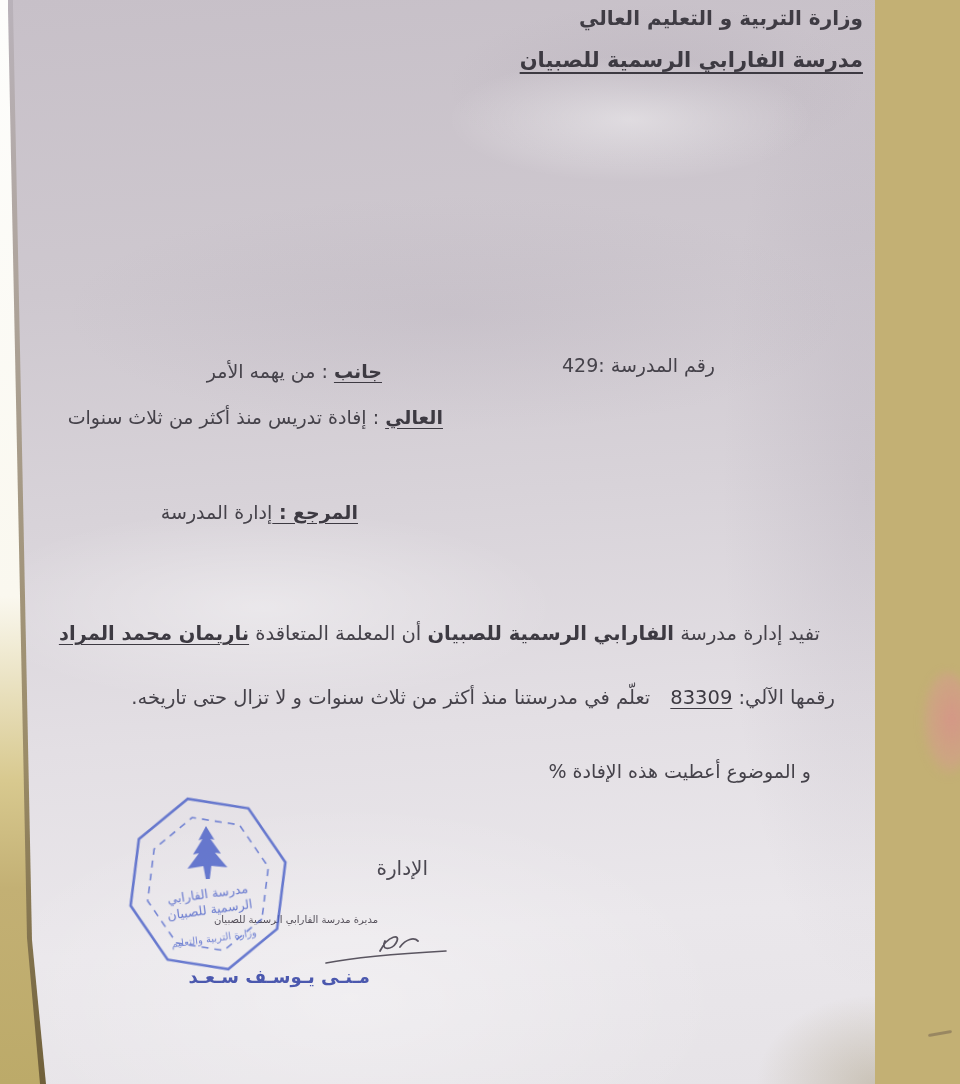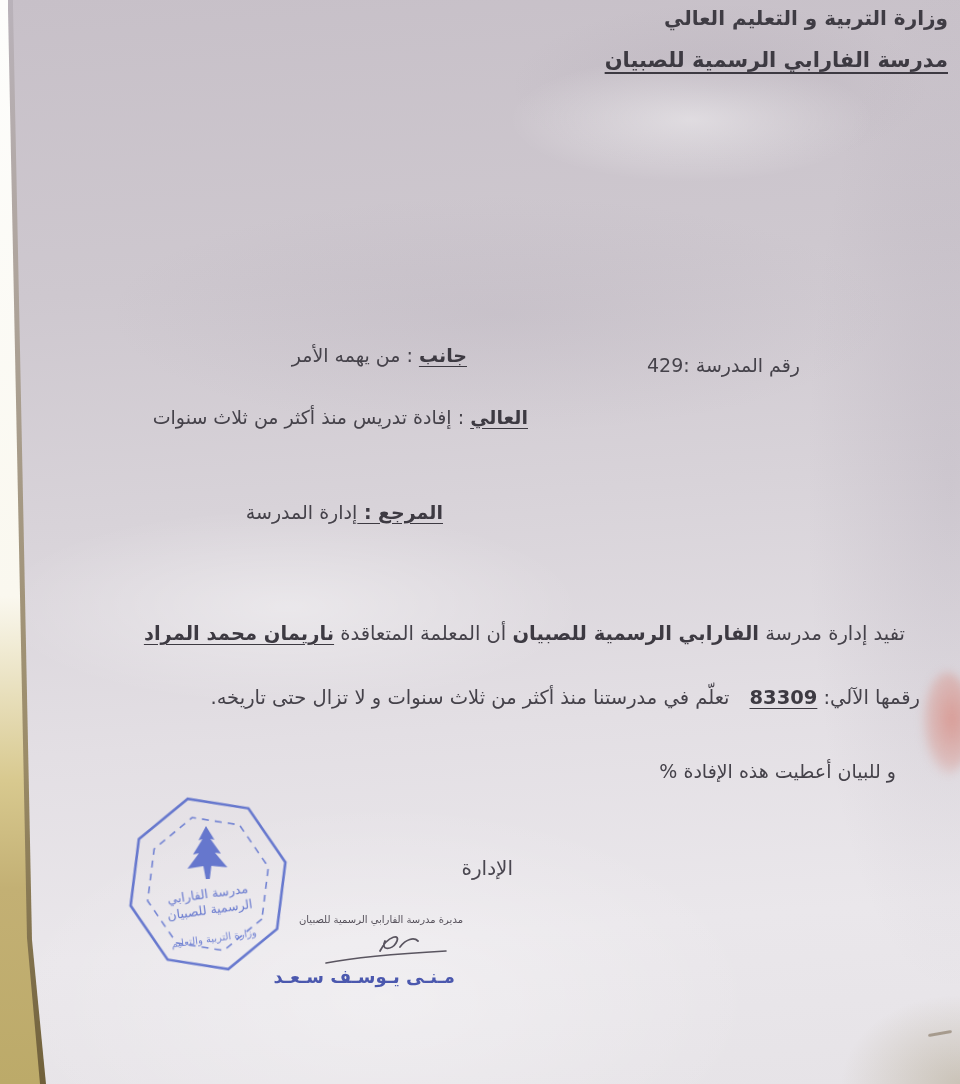--- a/index.html
+++ b/index.html
@@ -1,21 +1,21 @@
 <!DOCTYPE html>
 <html lang="ar"><head>
 <meta charset="utf-8">
 <style>
   html,body{margin:0;padding:0;}
   body{
     width:960px;height:1084px;overflow:hidden;
     font-family:"DejaVu Sans",sans-serif;
     background:#c3b074;
   }
-  .scene{position:relative;width:960px;height:1084px;}
+  .scene{position:relative;width:875px;height:1084px;}
   
   .backdrop{
     position:absolute;inset:0;
     background:linear-gradient(to bottom,#fdfdfc 0%,#faf8ef 55%,#d8c98f 72%,#c3b074 82%,#bcaa69 100%);
   }
   
   .paper-edge{
     position:absolute;inset:0;
     background:linear-gradient(to bottom,#b9b2ba 0%,#9b8c68 70%,#70603a 100%);
     clip-path:polygon(8px 0,56px 0,56px 1084px,40px 1084px,27px 938px,8px 10px);
@@ -29,32 +29,32 @@
       radial-gradient(ellipse 200px 700px at 99% 45%,rgba(128,116,136,.14),transparent 72%),
       radial-gradient(ellipse 420px 140px at 30% 56%,rgba(255,255,255,.40),transparent 70%),
       radial-gradient(ellipse 300px 120px at 75% 8%,rgba(120,108,126,.10),transparent 70%),
       radial-gradient(ellipse 500px 260px at 40% 92%,rgba(255,255,255,.35),transparent 75%),
       linear-gradient(176deg,#c7c0c8 0%,#cec8cf 26%,#d8d3d9 46%,#e3dfe4 66%,#eae7eb 84%,#e6e3e7 100%);
   }
   .txt{position:absolute;direction:rtl;white-space:nowrap;color:#45424a;}
   .h1{top:6px;right:12px;font-size:20px;font-weight:600;color:#3f3c44;}
   .h2{top:48px;right:12px;font-size:21px;font-weight:700;text-decoration:underline;text-underline-offset:5px;color:#3d3a42;}
   .school-no{top:354px;right:160px;font-size:19px;}
-  .attn{top:344px;right:493px;font-size:19px;}
+  .attn{top:360px;right:493px;font-size:19px;}
   .subject{top:406px;right:432px;font-size:19px;}
   .city-date{top:502px;right:40px;font-size:19px;}
   .ref{top:501px;right:517px;font-size:19px;}
   .lbl{font-weight:700;text-decoration:underline;text-underline-offset:4px;color:#3d3a42;}
   .body1{top:622px;right:55px;font-size:19.5px;}
   .body2{top:686px;right:40px;font-size:19.5px;}
   .closing{top:760px;right:64px;font-size:19px;}
   .bold{font-weight:700;color:#3d3a42;}
   .bold-underline{font-weight:700;text-decoration:underline;text-underline-offset:4px;color:#3d3a42;}
   .num{direction:ltr;unicode-bidi:isolate;}
-  .num-gap{display:inline-block;margin-left:20px;font-weight:700;text-decoration:underline;text-underline-offset:4px;color:#3d3a42;direction:ltr;unicode-bidi:isolate;}
+  .num-gap{display:inline-block;margin-left:20px;font-weight:400;text-decoration:underline;text-underline-offset:4px;color:#3d3a42;direction:ltr;unicode-bidi:isolate;}
   .dept{top:856px;right:447px;font-size:20px;color:#4a4750;text-align:right;}
   .principal{top:914px;right:497px;font-size:10px;color:#55505a;}
   .signer{top:966px;right:505px;font-size:18px;font-weight:700;color:#4b58ae;letter-spacing:1px;filter:blur(.3px);}
   .sig-svg{position:absolute;left:322px;top:931px;}
   .stamp{position:absolute;left:122px;top:790px;opacity:.82;filter:blur(.45px);transform:rotate(-2deg);}
   .finger{
     position:absolute;left:922px;top:672px;width:50px;height:104px;border-radius:50%;
     background:radial-gradient(ellipse at 60% 45%,rgba(216,146,138,.85),rgba(216,154,146,.45) 55%,transparent 75%);
     filter:blur(4px);
   }
@@ -84,21 +84,21 @@
 
   <div class="txt subject"><span class="lbl">العالي</span><span> : </span><span>إفادة تدريس منذ أكثر من ثلاث سنوات</span></div>
 
 
   <div class="txt body1"><span>تفيد إدارة مدرسة </span><span class="bold">الفارابي الرسمية للصبيان</span><span> أن المعلمة المتعاقدة </span><span class="bold-underline">ناريمان محمد المراد</span></div>
 
   <div class="txt ref"><span class="lbl">المرجع : </span><span>إدارة المدرسة</span></div>
 
   <div class="txt body2"><span>رقمها الآلي: </span><span class="num-gap">83309</span><span>تعلّم في مدرستنا منذ أكثر من ثلاث سنوات و لا تزال حتى تاريخه.</span></div>
 
-  <div class="txt closing">و للبيان أعطيت هذه الإفادة %</div>
+  <div class="txt closing">و الموضوع أعطيت هذه الإفادة %</div>
 
   <div class="txt dept">الإدارة</div>
   <div class="txt principal">مديرة مدرسة الفارابي الرسمية للصبيان</div>
 
   <svg class="sig-svg" width="128" height="38" viewBox="0 0 128 38">
     <path d="M58 20 C 66 4, 80 2, 74 12 C 70 19, 58 20, 63 10 M78 16 C 84 8, 92 6, 96 10" stroke="#5a5560" stroke-width="1.8" fill="none" stroke-linecap="round"></path>
     <path d="M4 32 C 40 25, 88 22, 124 20" stroke="#5a5560" stroke-width="1.6" fill="none" stroke-linecap="round"></path>
   </svg>
 
   <div class="txt signer">مـنـى يـوسـف سـعـد</div>

